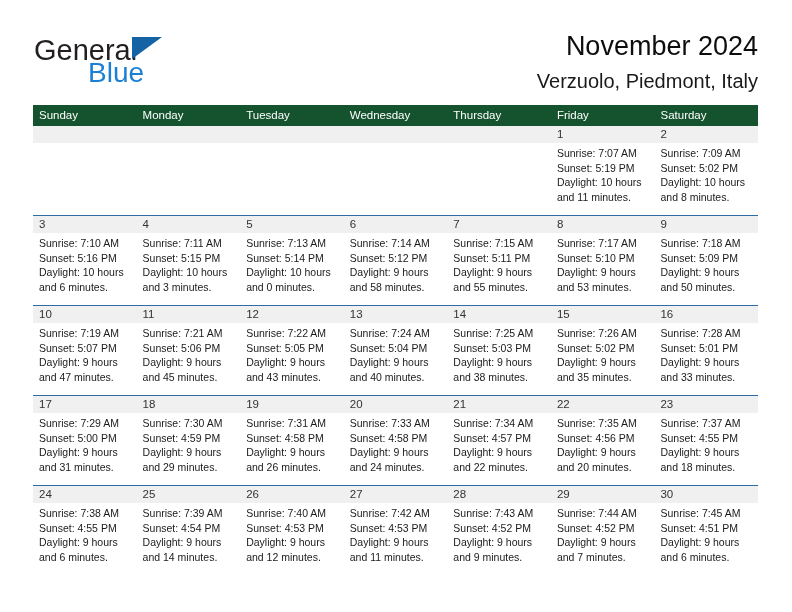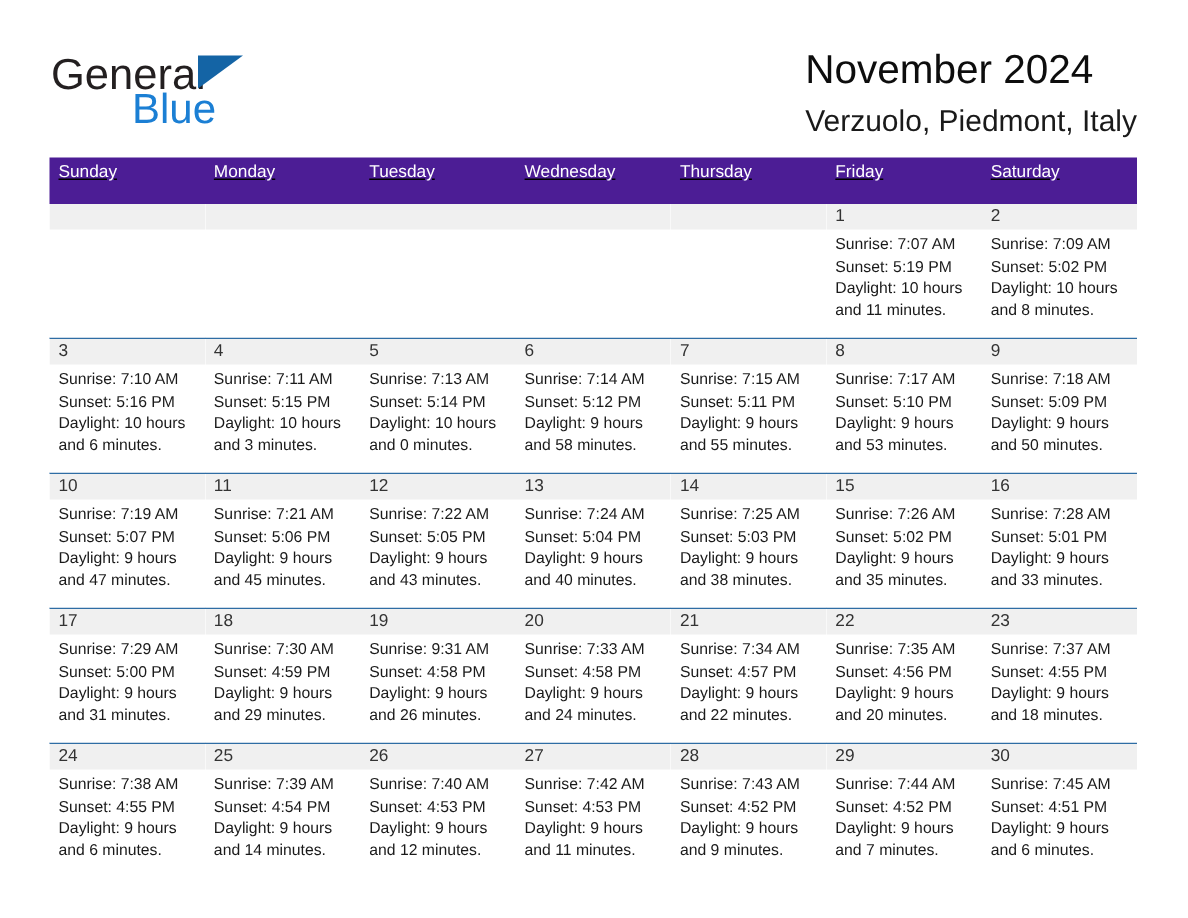--- a/index.html
+++ b/index.html
@@ -60,21 +60,21 @@
     width: 0;
     height: 0;
     border-left: 30px solid #1464a5;
     border-bottom: 22px solid transparent;
   }
 
   .title-block {
     position: absolute;
     right: 0;
     top: 0;
-    text-align: left;
+    text-align: right;
   }
   .cal-title {
     font-size: 27px;
     color: #0d0d0d;
     line-height: 32px;
     white-space: nowrap;
     font-weight: normal;
     margin: 0;
   }
   .cal-subtitle {
@@ -87,23 +87,22 @@
 
   
   .calendar {
     position: absolute;
     left: 33px;
     top: 105px;
     width: 725px;
   }
   .weekday-row {
     display: flex;
-    background: #4c1d95;
-    height: 31px;
-    text-decoration: underline;
+    background: #14532d;
+    height: 21px;
   }
   .weekday {
     flex: 1 1 0;
     font-size: 11.5px;
     color: #ffffff;
     line-height: 21px;
     padding-left: 6px;
     box-sizing: border-box;
     overflow: hidden;
     white-space: nowrap;
@@ -391,21 +390,21 @@
         <div class="day-info">
           <div>Sunrise: 7:30 AM</div>
           <div>Sunset: 4:59 PM</div>
           <div>Daylight: 9 hours</div>
           <div>and 29 minutes.</div>
         </div>
       </div>
       <div class="day-cell">
         <div class="day-number-band">19</div>
         <div class="day-info">
-          <div>Sunrise: 9:31 AM</div>
+          <div>Sunrise: 7:31 AM</div>
           <div>Sunset: 4:58 PM</div>
           <div>Daylight: 9 hours</div>
           <div>and 26 minutes.</div>
         </div>
       </div>
       <div class="day-cell">
         <div class="day-number-band">20</div>
         <div class="day-info">
           <div>Sunrise: 7:33 AM</div>
           <div>Sunset: 4:58 PM</div>

